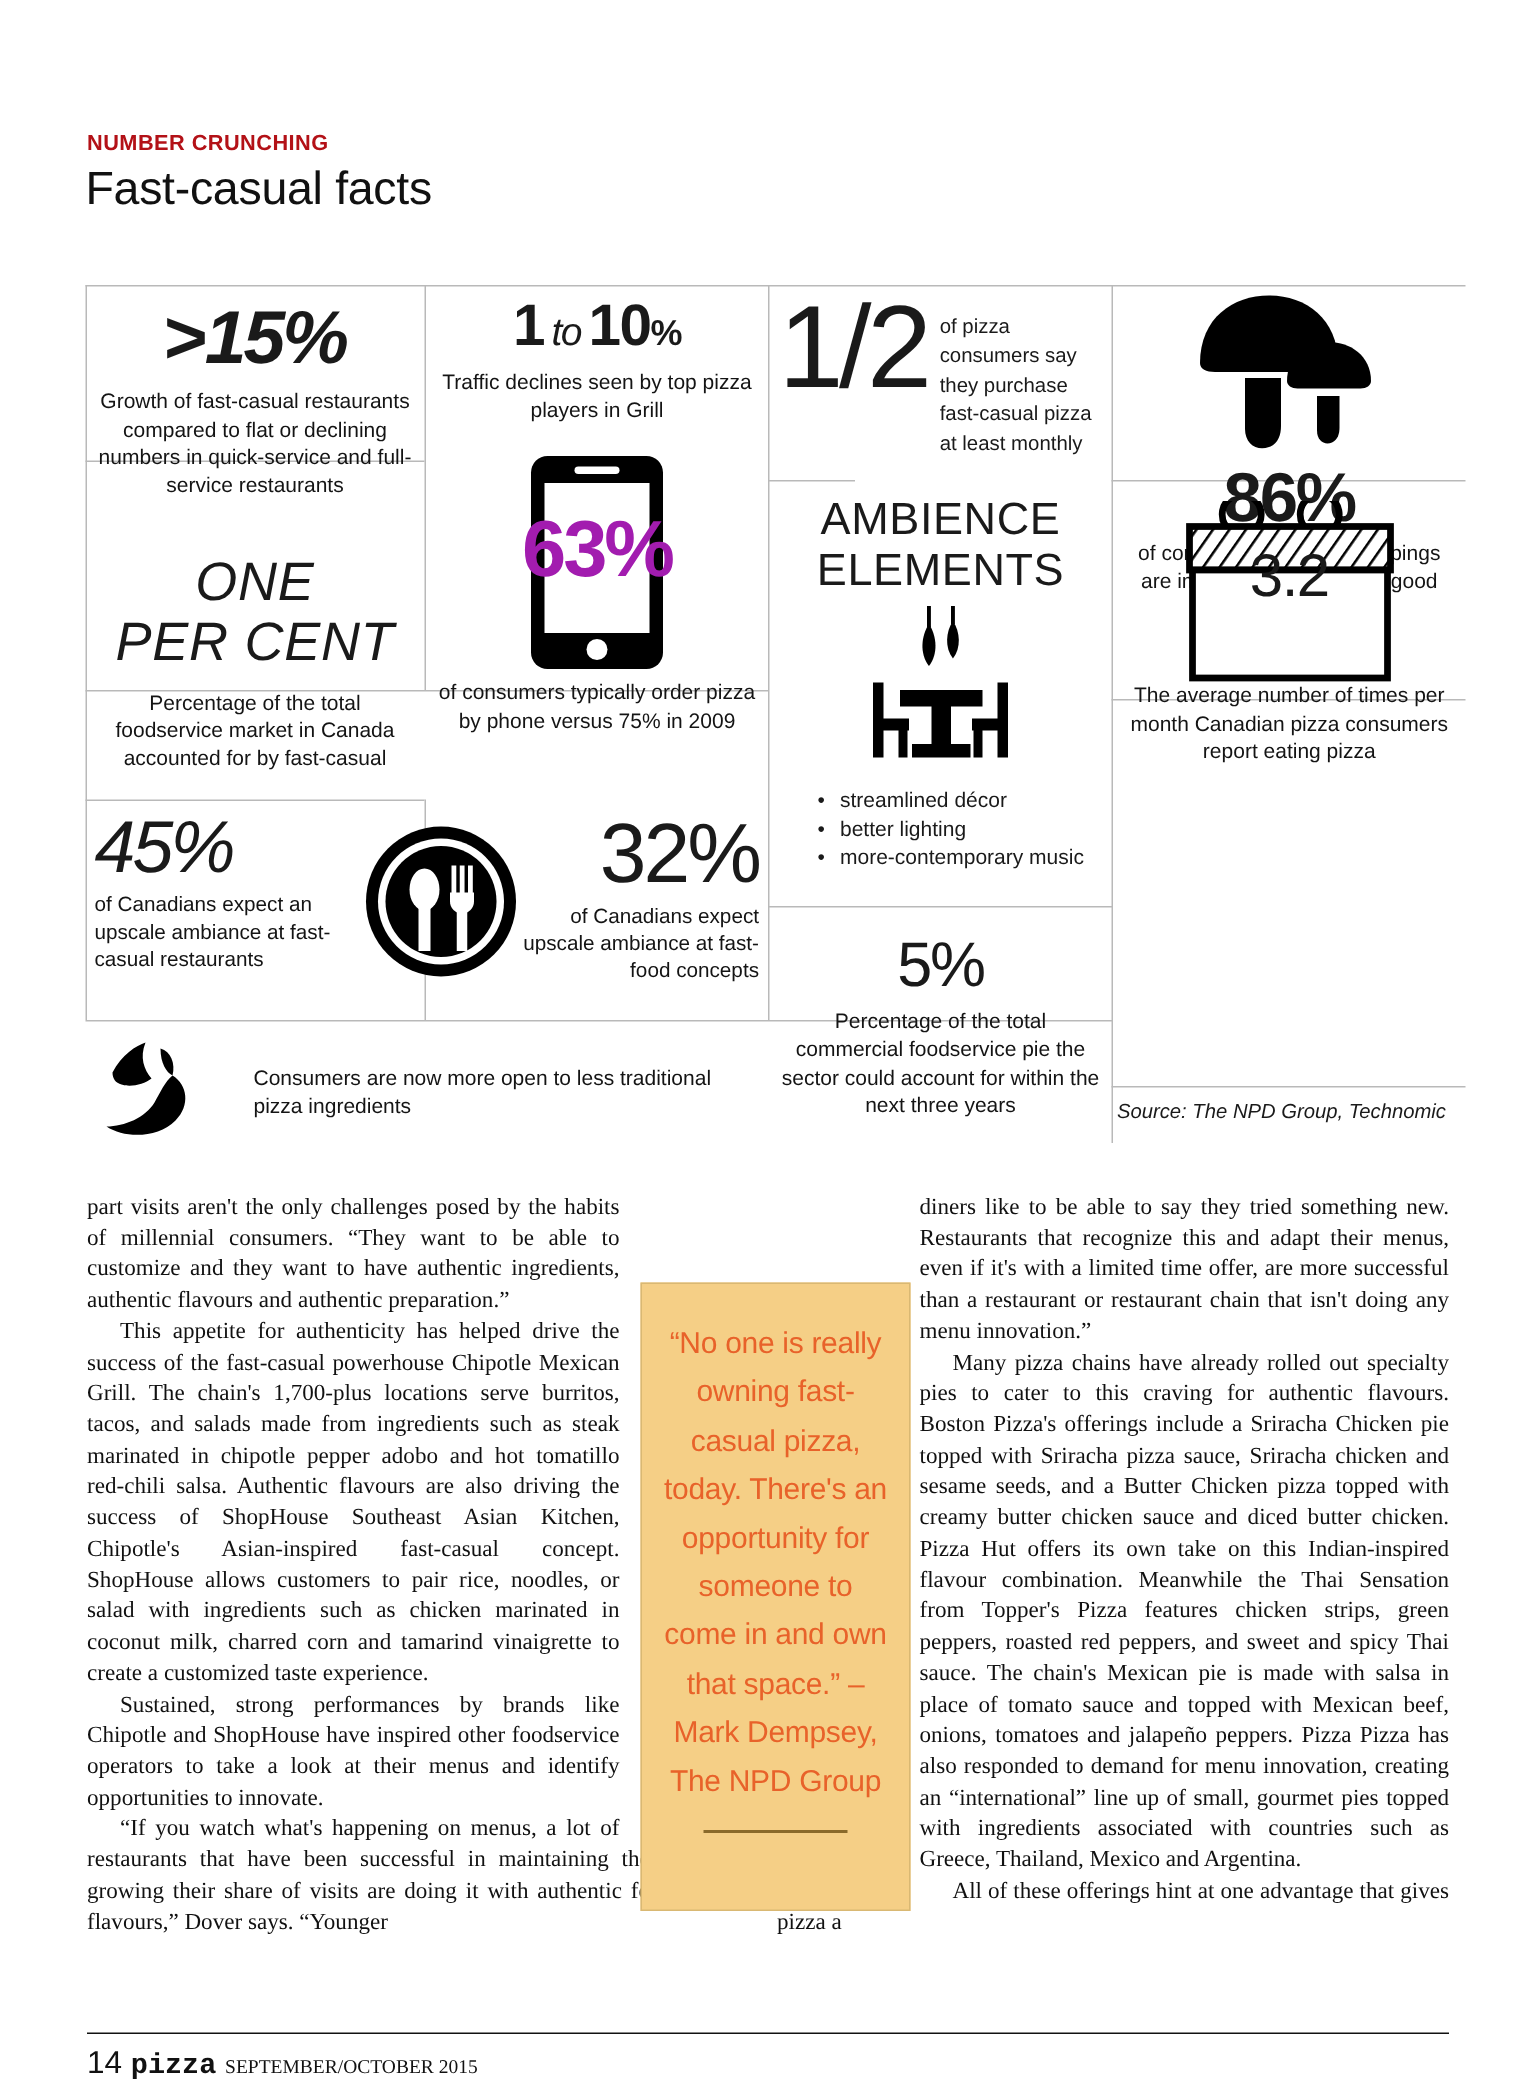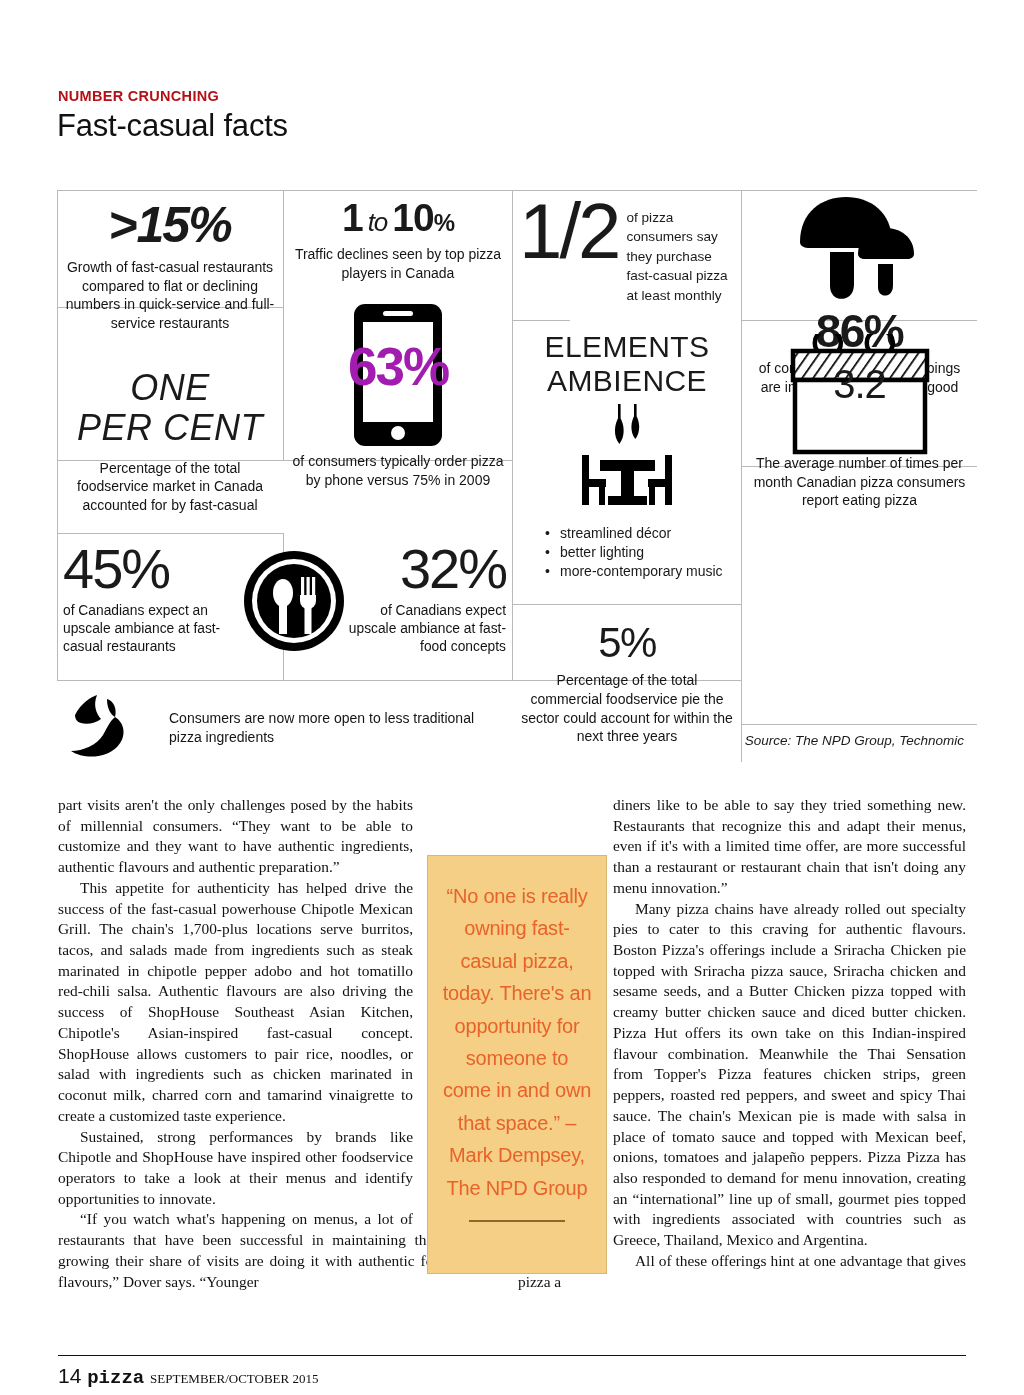--- a/index.html
+++ b/index.html
@@ -107,21 +107,21 @@
     <div style="position:absolute;left:0;top:178px;width:226px;padding:0 6px;text-align:center;">
       <div style="font-size:36px;font-style:italic;font-weight:300;line-height:1.12;letter-spacing:.5px;">
         <div>ONE</div>
         <div>PER CENT</div>
       </div>
       <div class="cap" style="margin-top:10px;">Percentage of the total foodservice market in Canada accounted for by fast-casual</div>
     </div>
 
     <div style="position:absolute;left:227px;top:4px;width:228px;padding:4px 6px;text-align:center;">
       <div style="font-size:39px;font-weight:800;letter-spacing:-1px;line-height:1.05;"><span>1</span><span style="font-size:26px;font-style:italic;font-weight:400;padding:0 5px;">to</span><span>10</span><span style="font-size:24px;">%</span></div>
-      <div class="cap" style="margin-top:6px;">Traffic declines seen by top pizza players in Canada</div>
+      <div class="cap" style="margin-top:6px;">Traffic declines seen by top pizza players in Grill</div>
     </div>
 
     <div style="position:absolute;left:227px;top:112px;width:228px;padding:0 6px;text-align:center;">
       <div style="position:relative;height:148px;">
         <svg class="ico" width="96" height="146" viewBox="0 0 96 146" style="margin:0 auto;">
           <rect x="4" y="2" width="88" height="142" rx="11" fill="#000"></rect>
           <rect x="13" y="20" width="70" height="100" fill="#fff"></rect>
           <rect x="33" y="9" width="30" height="5" rx="2.5" fill="#fff"></rect>
           <circle cx="48" cy="131" r="7" fill="#fff"></circle>
         </svg>
@@ -130,22 +130,22 @@
       <div class="cap" style="margin-top:2px;">of consumers typically order pizza by phone versus 75% in 2009</div>
     </div>
 
     <div style="position:absolute;left:456px;top:6px;width:228px;padding:2px 6px;display:flex;gap:8px;align-items:flex-start;">
       <div style="font-size:78px;font-weight:300;line-height:.86;letter-spacing:-3px;white-space:nowrap;">1/2</div>
       <div style="font-size:13.6px;line-height:1.43;text-align:left;padding-top:10px;">of pizza consumers say they purchase fast-casual pizza at least monthly</div>
     </div>
 
     <div style="position:absolute;left:456px;top:136px;width:228px;padding:4px 6px;text-align:center;">
       <div style="font-size:30px;font-weight:300;line-height:1.14;letter-spacing:.4px;">
+        <div>AMBIENCE</div>
         <div>ELEMENTS</div>
-        <div>AMBIENCE</div>
       </div>
       <svg class="ico" width="118" height="118" viewBox="0 0 118 118" style="margin:4px auto 2px;">
 
         <rect x="50" y="2" width="2.6" height="14" fill="#000"></rect>
         <rect x="66" y="2" width="2.6" height="12" fill="#000"></rect>
         <path d="M51.3 14 C46 22 45 34 51.3 42 C57.6 34 56.6 22 51.3 14 Z" fill="#000"></path>
         <path d="M67.3 12 C62.5 19 61.7 30 67.3 37 C72.9 30 72.1 19 67.3 12 Z" fill="#000"></path>
 
         <rect x="32" y="58" width="55" height="11" fill="#000"></rect>
         <rect x="53" y="66" width="13" height="33" fill="#000"></rect>
@@ -193,21 +193,21 @@
 
         <rect x="18" y="46" width="130" height="72" fill="#fff" stroke="#000" stroke-width="4.5"></rect>
       </svg>
       <div style="position:relative;margin-top:-96px;font-size:40px;font-weight:400;letter-spacing:-1px;line-height:1;height:72px;">3.2</div>
       <div class="cap" style="margin-top:18px;">The average number of times per month Canadian pizza consumers report eating pizza</div>
     </div>
 
     <div class="source" style="position:absolute;left:685px;top:542px;width:228px;padding-right:6px;">Source: The NPD Group, Technomic</div>
 
     <div style="position:absolute;left:0;top:348px;width:200px;padding:2px 6px;text-align:left;">
-      <div style="font-size:56px;font-weight:300;letter-spacing:-2px;line-height:1.05;">45%</div>
+      <div style="font-size:49px;font-weight:300;letter-spacing:-2px;line-height:1.05;font-style:italic;">45%</div>
       <div class="cap" style="margin-top:3px;font-size:13.8px;">of Canadians expect an upscale ambiance at fast-casual restaurants</div>
     </div>
 
     <svg class="ico" width="104" height="104" viewBox="0 0 104 104" style="position:absolute;left:185px;top:359px;">
       <circle cx="52" cy="52" r="50" fill="#000"></circle>
       <circle cx="52" cy="52" r="42" fill="#fff"></circle>
       <circle cx="52" cy="52" r="37" fill="#000"></circle>
 
       <ellipse cx="41" cy="44" rx="10" ry="14" fill="#fff"></ellipse>
       <rect x="37" y="52" width="8" height="33" fill="#fff"></rect>

